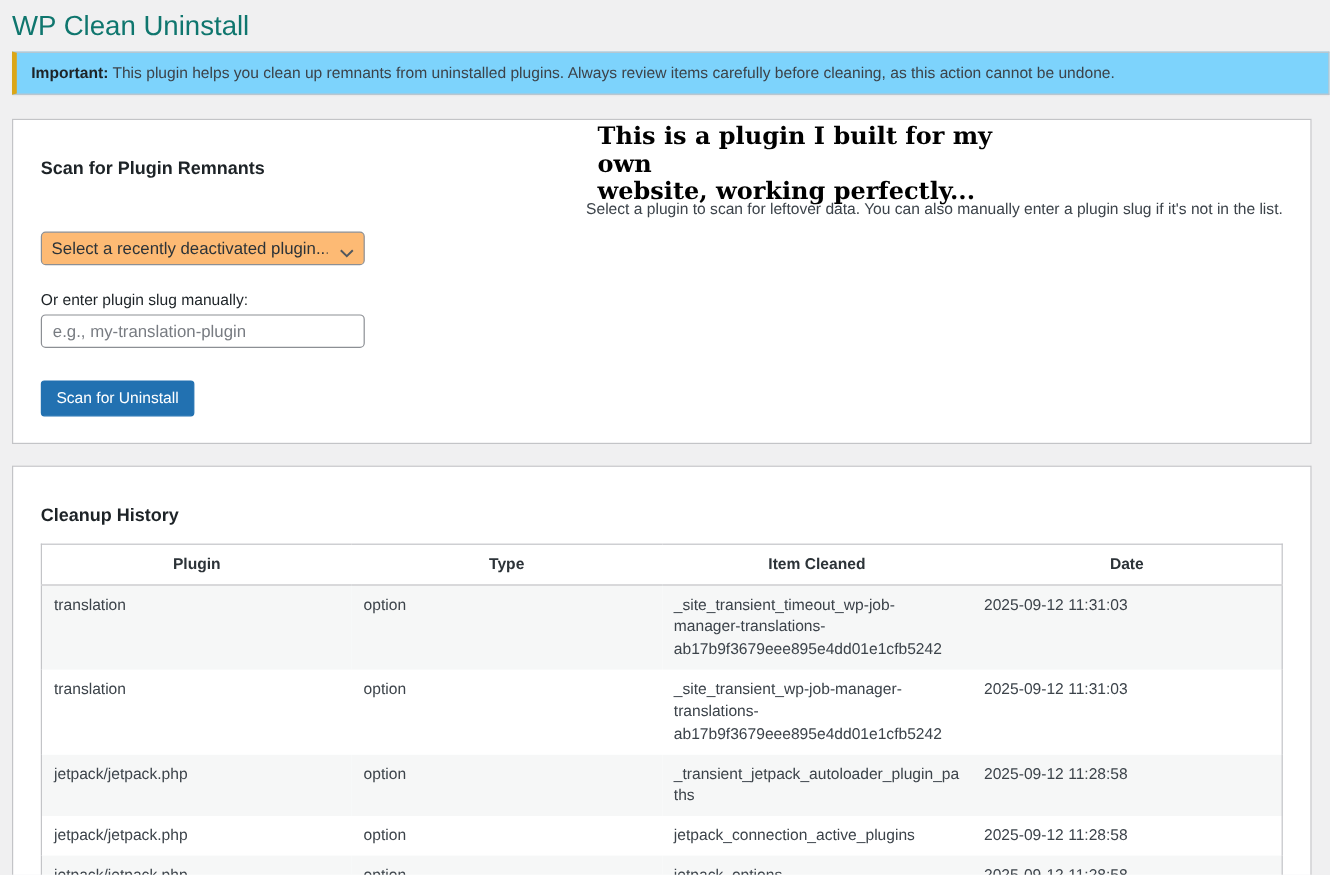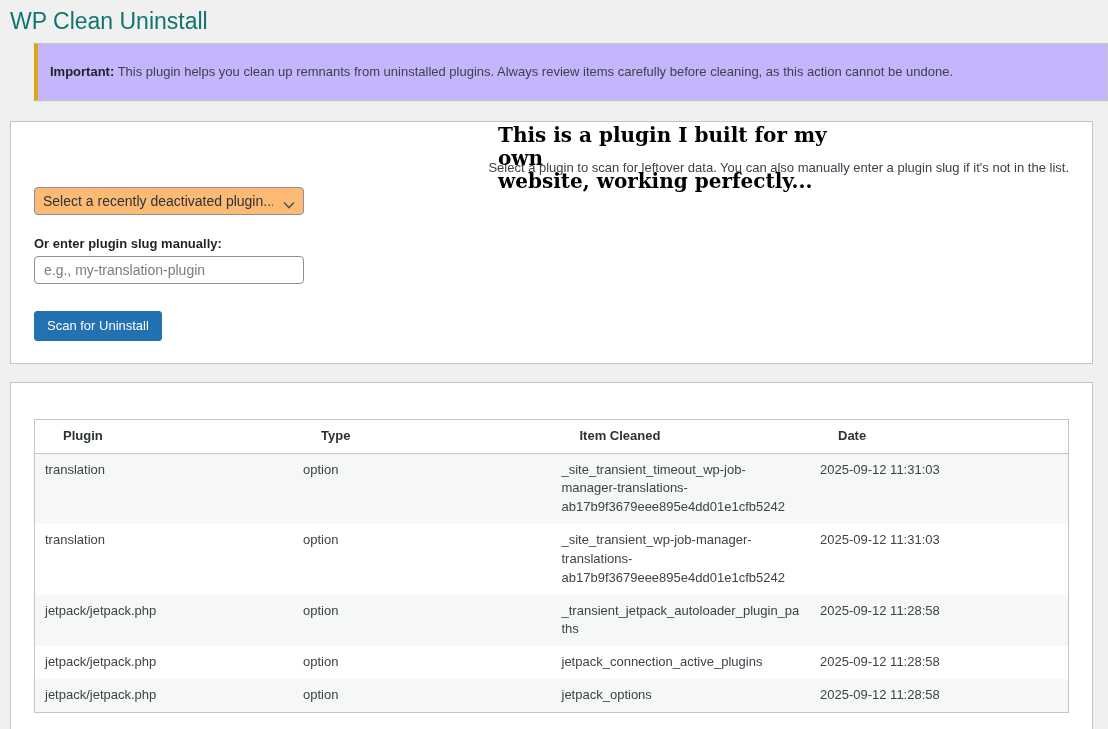--- a/index.html
+++ b/index.html
@@ -11,26 +11,25 @@
     font-size: 13px; color: #3c434a;
   }
   .wrap { margin-left: 10px; }
 
   h1.page-title {
     font-size: 23px; font-weight: 400; color: #0f766e;
     margin: 0 0 6px 0; padding: 7px 0 0 0; line-height: 1.3;
   }
 
   .notice {
-    background: #c4b5fd;
+    background: #7dd3fc;
     border: 1px solid #c3c4c7;
     border-left: 4px solid #dba617;
     box-shadow: 0 1px 1px rgba(0,0,0,.04);
-    padding: 19px 12px;
-    margin-left: 24px;
+    padding: 8px 12px;
   }
   .notice p { margin: 0; line-height: 1.4; }
   .notice strong { color: #1d2327; }
 
   .card {
     background: #fff; border: 1px solid #c3c4c7;
     margin: 20px 15px 0 0; padding: 22px 23px; position: relative;
   }
   .card-history { margin-top: 18px; padding-bottom: 40px; }
 
@@ -40,21 +39,21 @@
   .select-wrap { position: relative; width: 270px; margin-top: 12px; }
   select.plugin-select {
     width: 100%; height: 28px; font-size: 14px; color: #2c3338;
     border: 1px solid #8c8f94; border-radius: 4px;
     padding: 0 30px 0 8px; background: #fdba74;
     -webkit-appearance: none; -moz-appearance: none; appearance: none;
     font-family: "Liberation Sans", "DejaVu Sans", sans-serif;
   }
   .chev { position: absolute; right: 9px; top: 10px; pointer-events: none; }
 
-  p.field-label { font-weight: 700; color: #1d2327; margin: 21px 0 5px 0; }
+  p.field-label { font-weight: 400; color: #1d2327; margin: 21px 0 5px 0; }
   input.slug-input {
     width: 270px; height: 28px; border: 1px solid #8c8f94; border-radius: 4px;
     padding: 12px 9px; font-size: 14px; color: #c2410c; background: #fff;
     font-family: "Liberation Sans", "DejaVu Sans", sans-serif;
   }
   input.slug-input::placeholder { color: #787c82; opacity: 1; }
 
   button.button-primary {
     margin-top: 27px; display: inline-block;
     background: #2271b1; border: 1px solid #2271b1; color: #fff;
@@ -67,22 +66,22 @@
     font-family: "DejaVu Serif", "Liberation Serif", serif;
     font-weight: 700; font-size: 20px; line-height: 1.16; color: #000;
   }
 
   table.history-table {
     width: 100%; margin-top: 14px;
     border-collapse: collapse; border: 1px solid #c3c4c7;
     table-layout: fixed; background: #fff;
   }
   table.history-table th {
-    text-align: left; font-weight: 600; color: #2c3338; font-size: 13px;
-    padding: 7px 28px; border-bottom: 1px solid #c3c4c7; line-height: 1.45;
+    text-align: center; font-weight: 600; color: #2c3338; font-size: 13px;
+    padding: 7px 15px; border-bottom: 1px solid #c3c4c7; line-height: 1.45;
     width: 25%;
   }
   table.history-table td {
     padding: 7px 10px; vertical-align: top; color: #3c434a; font-size: 13px;
     line-height: 1.45; overflow-wrap: break-word; word-wrap: break-word;
   }
   table.history-table tbody tr:nth-child(odd) { background: #f6f7f7; }
 </style>
 </head>
 <body>
@@ -94,20 +93,21 @@
   <div class="notice">
     <p><strong>Important:</strong> <span>This plugin helps you clean up remnants from uninstalled plugins. Always review items carefully before cleaning, as this action cannot be undone.</span></p>
   </div>
 
   <div class="card">
     <div class="annotation">
       <div>This is a plugin I built for my own</div>
       <div>website, working perfectly...</div>
     </div>
 
+    <h2 class="card-title">Scan for Plugin Remnants</h2>
     <p class="desc">Select a plugin to scan for leftover data. You can also manually enter a plugin slug if it's not in the list.</p>
 
     <div class="select-wrap">
       <select class="plugin-select">
         <option>Select a recently deactivated plugin...</option>
       </select>
       <span class="chev">
         <svg width="12" height="8" viewBox="0 0 12 8">
             <path d="M1 1.5 L6 6.5 L11 1.5" fill="none" stroke="#50575e" stroke-width="1.6"></path>
           </svg>
@@ -115,20 +115,21 @@
     </div>
 
     <p class="field-label">Or enter plugin slug manually:</p>
     <input type="text" class="slug-input" placeholder="e.g., my-translation-plugin" style="">
 
     <br>
     <button class="button-primary">Scan for Uninstall</button>
   </div>
 
   <div class="card card-history">
+    <h2 class="card-title">Cleanup History</h2>
     <table class="history-table">
       <thead>
         <tr>
             <th>Plugin</th>
             <th>Type</th>
             <th>Item Cleaned</th>
             <th>Date</th>
           </tr>
       </thead>
       <tbody>

